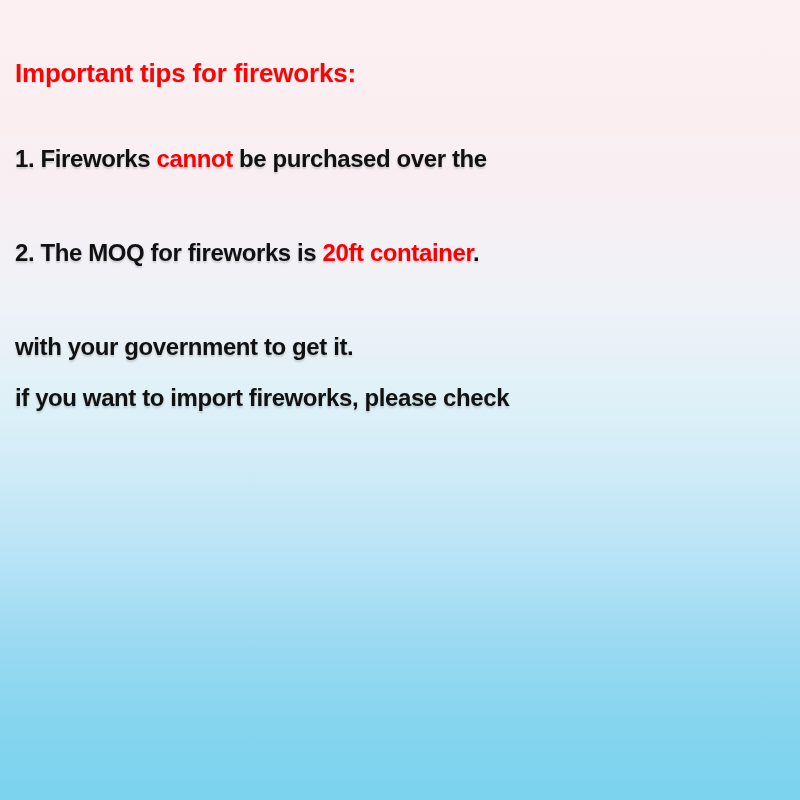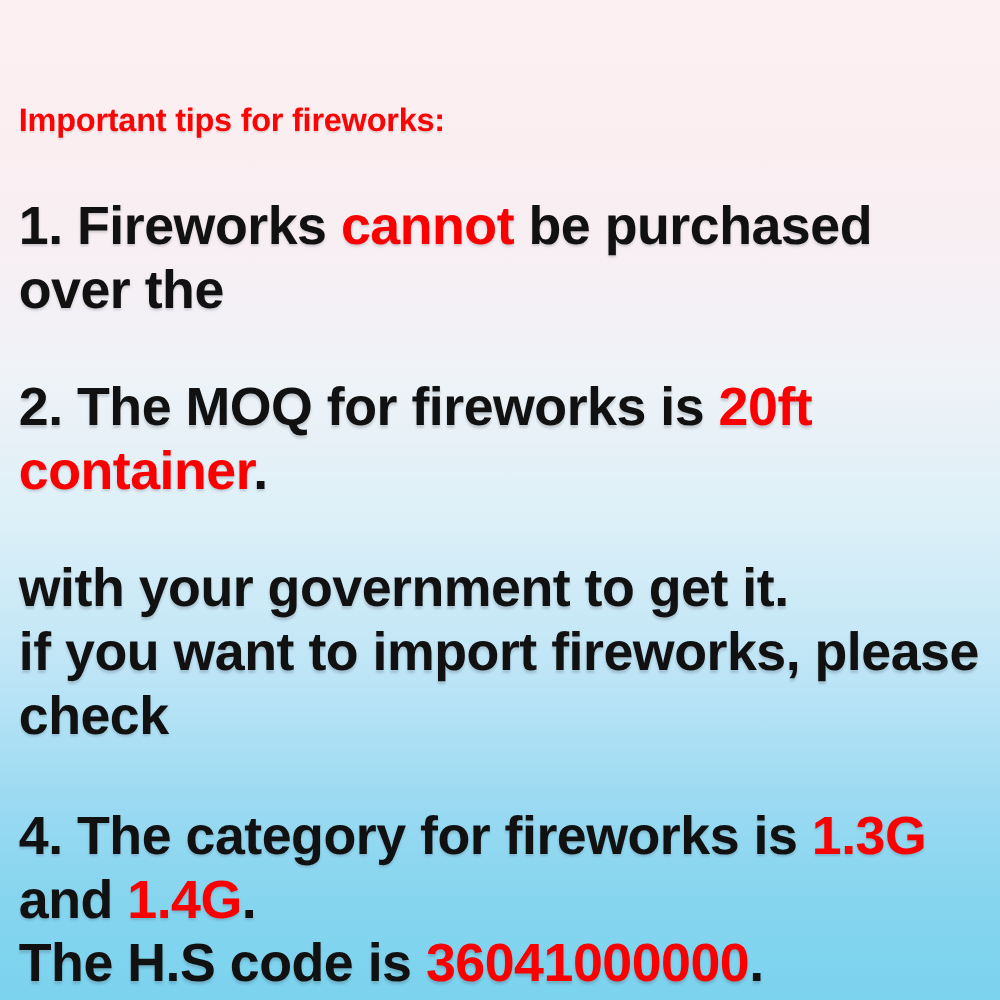--- a/index.html
+++ b/index.html
@@ -37,28 +37,28 @@
     top: 0;
     width: 775px;
   }
   .heading {
     color: #fa0505;
     font-weight: bold;
     font-size: 26px;
     line-height: 32px;
     letter-spacing: -0.2px;
     margin: 0;
-    padding-top: 80px;
+    padding-top: 57px;
     text-shadow: 0 1px 1px rgba(120,90,90,0.18);
     white-space: nowrap;
   }
   .tip {
     color: #111111;
     font-weight: bold;
-    font-size: 43px;
+    font-size: 24px;
     line-height: 51px;
     letter-spacing: -0.4px;
     margin: 0;
     text-shadow: 0 2px 2px rgba(60,70,80,0.22);
   }
   #tip-1 { padding-top: 44px; }
   #tip-2 { padding-top: 43px; }
   #tip-3 { padding-top: 43px; }
   #tip-4 { padding-top: 45px; }
   .hl {
@@ -81,19 +81,15 @@
 
     <p class="tip" id="tip-2">
       <span class="line"><span>2. The MOQ for fireworks is </span><span class="hl">20ft container</span><span>.</span></span>
     </p>
 
     <p class="tip" id="tip-3">
       <span class="line">with your government to get it.</span>
       <span class="line">if you want to import fireworks, please check</span>
     </p>
 
-    <p class="tip" id="tip-4">
-      <span class="line"><span>4. The category for fireworks is </span><span class="hl">1.3G</span><span> and </span><span class="hl">1.4G</span><span>.</span></span>
-      <span class="line"><span>The H.S code is </span><span class="hl">36041000000</span><span>.</span></span>
-    </p>
 
   </div>
 </div>
 
 </body></html>

